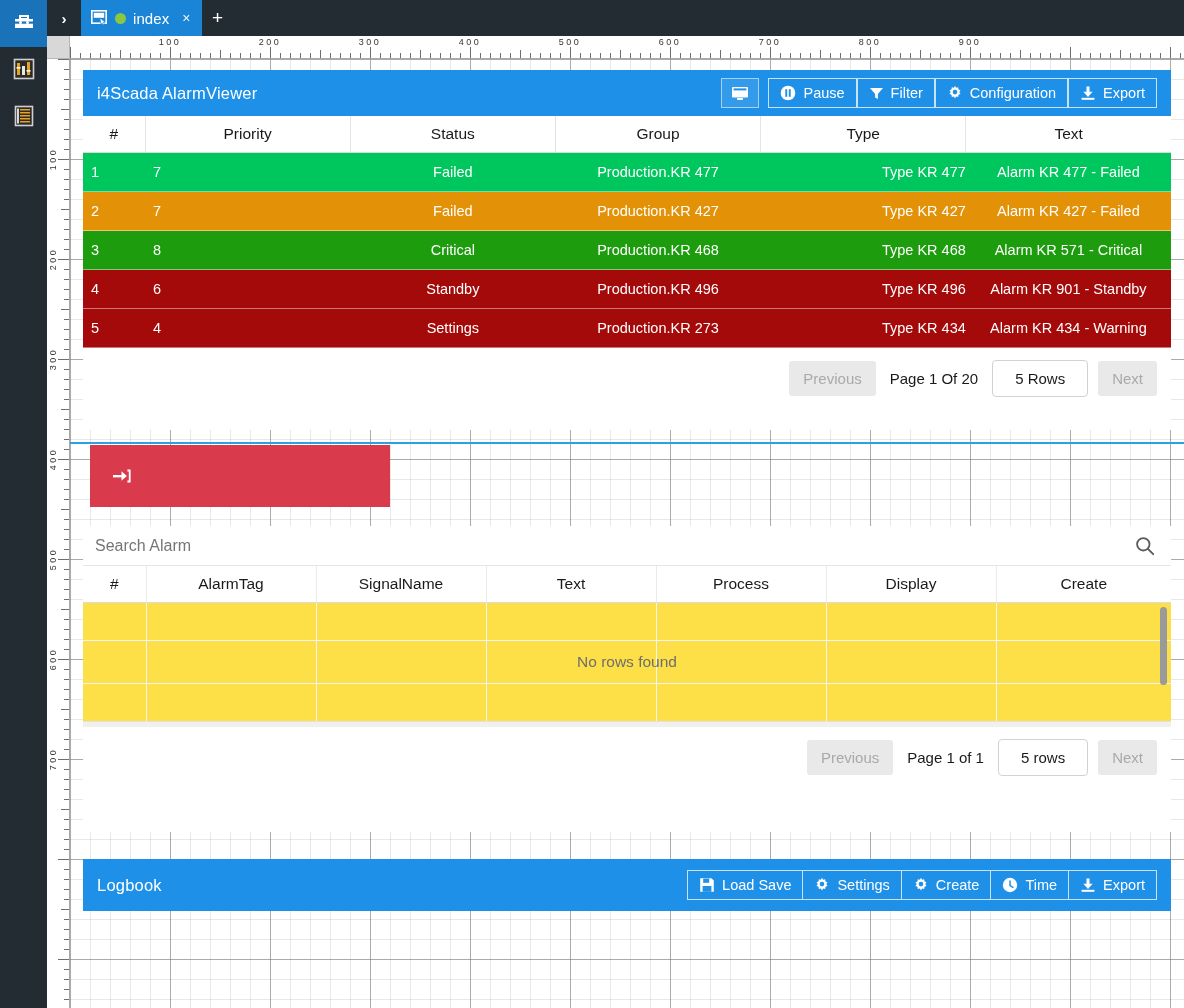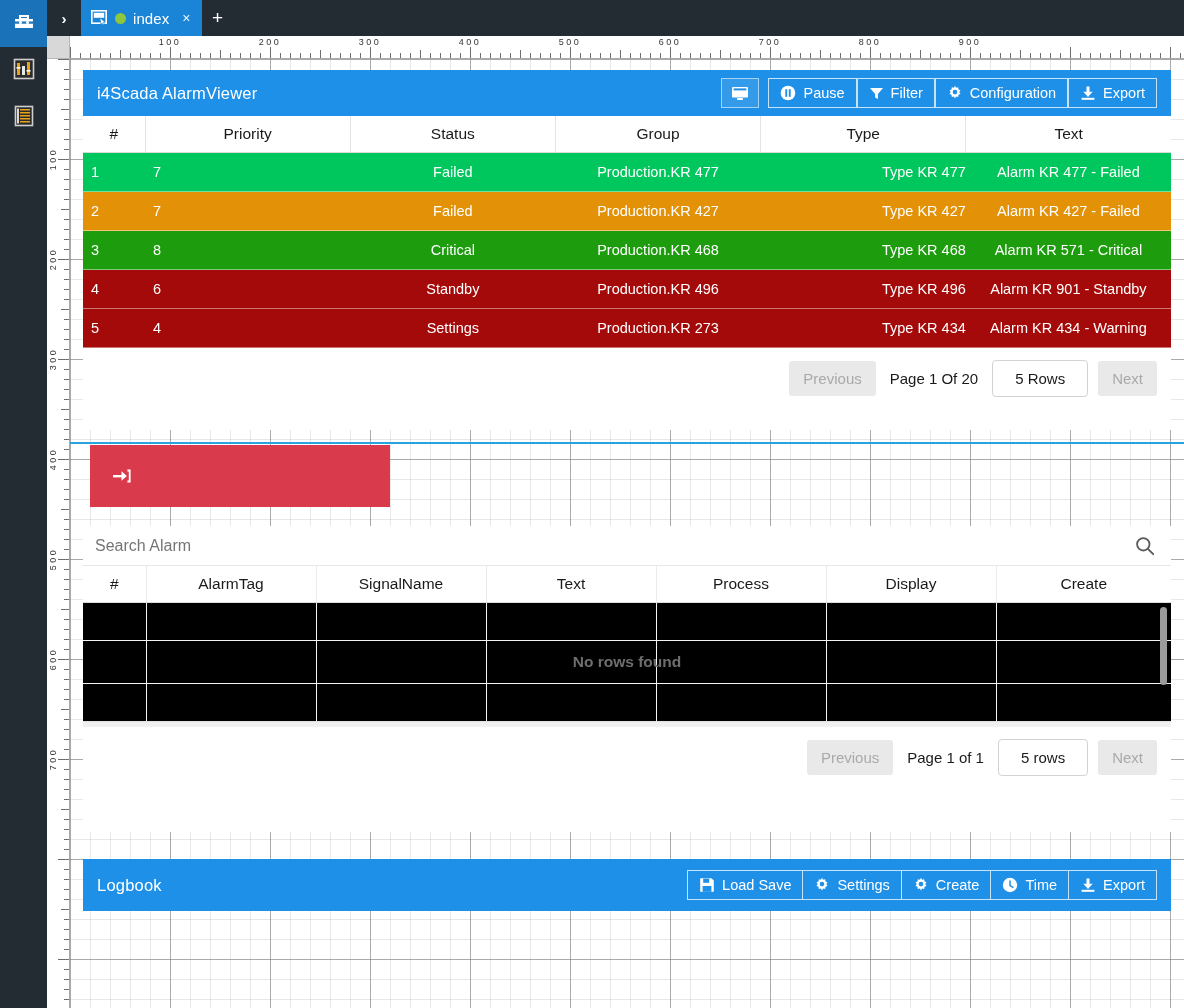--- a/index.html
+++ b/index.html
@@ -168,21 +168,21 @@
     width: 52px; display: flex; align-items: center; justify-content: center;
     background: transparent; border: none;
   }
   table.grid2 { width: 100%; border-collapse: collapse; table-layout: fixed; }
   table.grid2 thead th {
     font-weight: normal; font-size: 15.5px; color: #1a1a1a; padding: 9px 0;
     border-right: 1px solid #ebebeb; border-bottom: 1px solid #dcdcdc;
     background: #ffffff;
   }
   table.grid2 thead th:last-child { border-right: none; }
-  .empty-body { position: relative; height: 118px; background: #000000; overflow: hidden; font-weight: bold; }
+  .empty-body { position: relative; height: 118px; background: #fde047; overflow: hidden; }
   .ghost-col { position: absolute; top: 0; bottom: 0; width: 1px; background: #f4f4f4; }
   .ghost-row { position: absolute; left: 0; right: 0; height: 1px; background: #f4f4f4; }
   .empty-msg {
     position: absolute; left: 0; right: 0; top: 50%; transform: translateY(-50%);
     text-align: center; font-size: 15.5px; color: #6e6e6e;
   }
   .vscroll {
     position: absolute; right: 4px; top: 4px; width: 7px; height: 78px;
     background: #9a9a9a; border-radius: 4px;
   }

